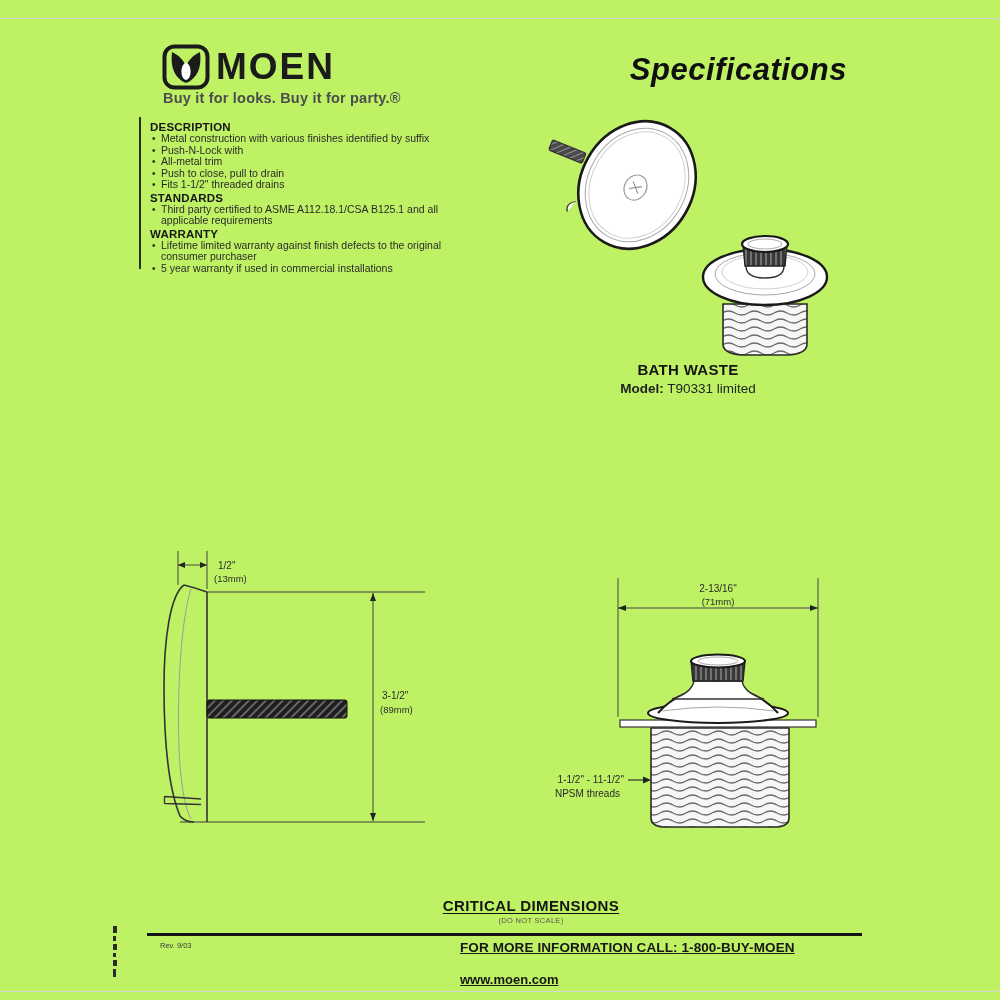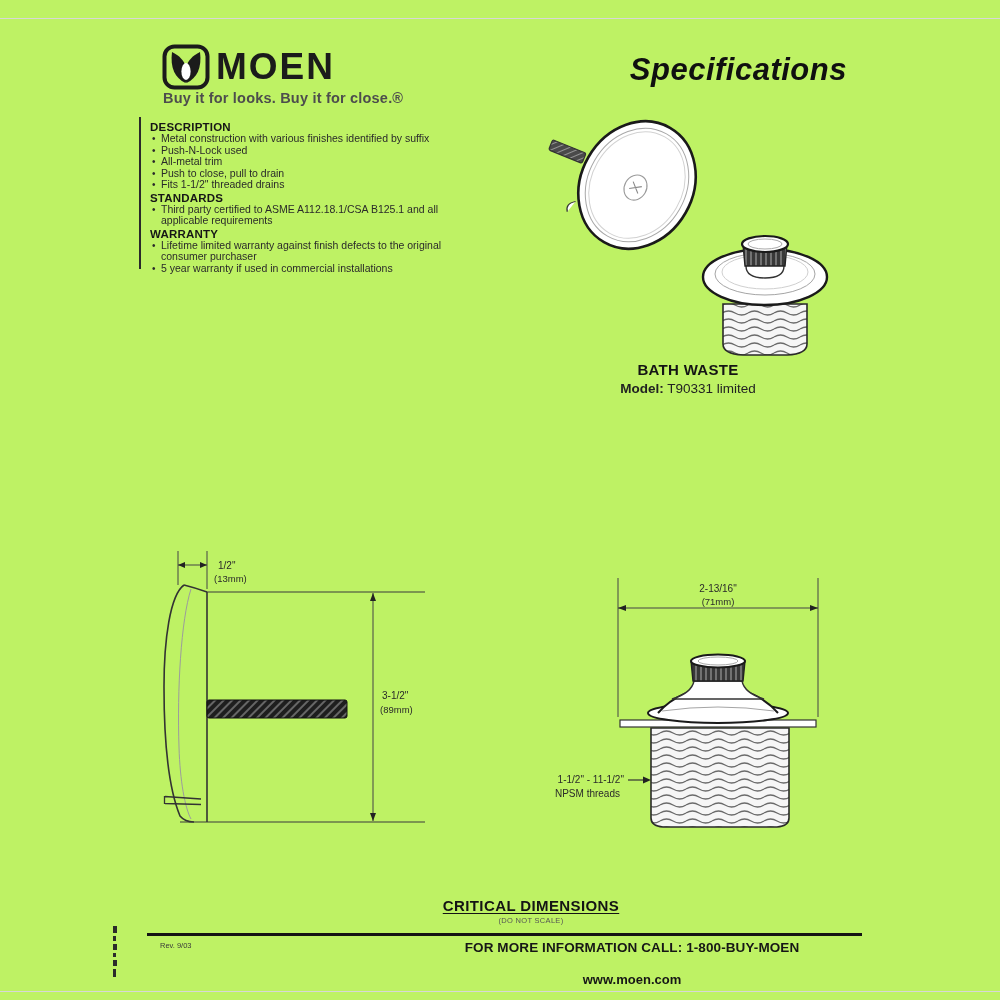--- a/index.html
+++ b/index.html
@@ -51,21 +51,21 @@
 
   
   .critical { position:absolute; left:406px; top:897px; width:250px; text-align:center; }
   .critical .cd {
     font-size:15px; font-weight:800; letter-spacing:0.4px; color:#141414;
     text-decoration:underline; text-underline-offset:2px;
   }
   .critical .dns { font-size:7.5px; color:#555; margin-top:2px; letter-spacing:0.3px; }
   .footer-rule { position:absolute; left:147px; top:933px; width:715px; height:3px; background:#141414; }
   .rev { position:absolute; left:160px; top:941px; font-size:7.5px; color:#3a3a3a; }
-  .contact { position:absolute; left:432px; top:940px; width:400px; text-align:center; }
+  .contact { position:absolute; left:460px; top:940px; width:400px; text-align:left;text-decoration:underline; }
   .contact .call { font-size:13.5px; font-weight:800; color:#161616; letter-spacing:0.1px; }
   .contact .web { font-size:13px; font-weight:800; color:#161616; margin-top:17px; }
   .spine { position:absolute; left:113px; top:926px; width:8px; }
   .spine i { display:block; background:#2b2b2b; margin-bottom:3px; }
   .spine i:nth-child(1){width:4px;height:7px;} .spine i:nth-child(2){width:3px;height:5px;}
   .spine i:nth-child(3){width:4px;height:6px;} .spine i:nth-child(4){width:3px;height:4px;}
   .spine i:nth-child(5){width:4px;height:6px;} .spine i:nth-child(6){width:3px;height:8px;}
 </style>
 </head>
 <body>
@@ -75,29 +75,29 @@
   <div class="scan-line top"></div>
   <div class="scan-line bottom"></div>
 
   <svg class="logo-icon" width="48" height="46" viewBox="0 0 48 46">
     <rect x="2.5" y="2.5" width="43" height="41" rx="10" fill="none" stroke="#1b1b1b" stroke-width="4"></rect>
     <path d="M10,8 C8,24 13,34 23.5,39 C27.5,29 25,15 10,8 Z" fill="#1b1b1b"></path>
     <path d="M38,8 C40,24 35,34 24.5,39 C20.5,29 23,15 38,8 Z" fill="#1b1b1b"></path>
     <ellipse cx="24" cy="27.5" rx="4.6" ry="8.5" fill="#ffffff"></ellipse>
   </svg>
   <div class="wordmark">MOEN</div>
-  <div class="tagline">Buy it for looks. Buy it for close.®</div>
+  <div class="tagline">Buy it for looks. Buy it for party.®</div>
   <div class="spec-title">Specifications</div>
 
   <div class="left-rule"></div>
   <div class="info">
     <h3>DESCRIPTION</h3>
     <ul>
       <li>Metal construction with various finishes identified by suffix</li>
-      <li>Push-N-Lock used</li>
+      <li>Push-N-Lock with</li>
       <li>All-metal trim</li>
       <li>Push to close, pull to drain</li>
       <li>Fits 1-1/2" threaded drains</li>
     </ul>
     <h3>STANDARDS</h3>
     <ul>
       <li>Third party certified to ASME A112.18.1/CSA B125.1 and all applicable requirements</li>
     </ul>
     <h3>WARRANTY</h3>
     <ul>

